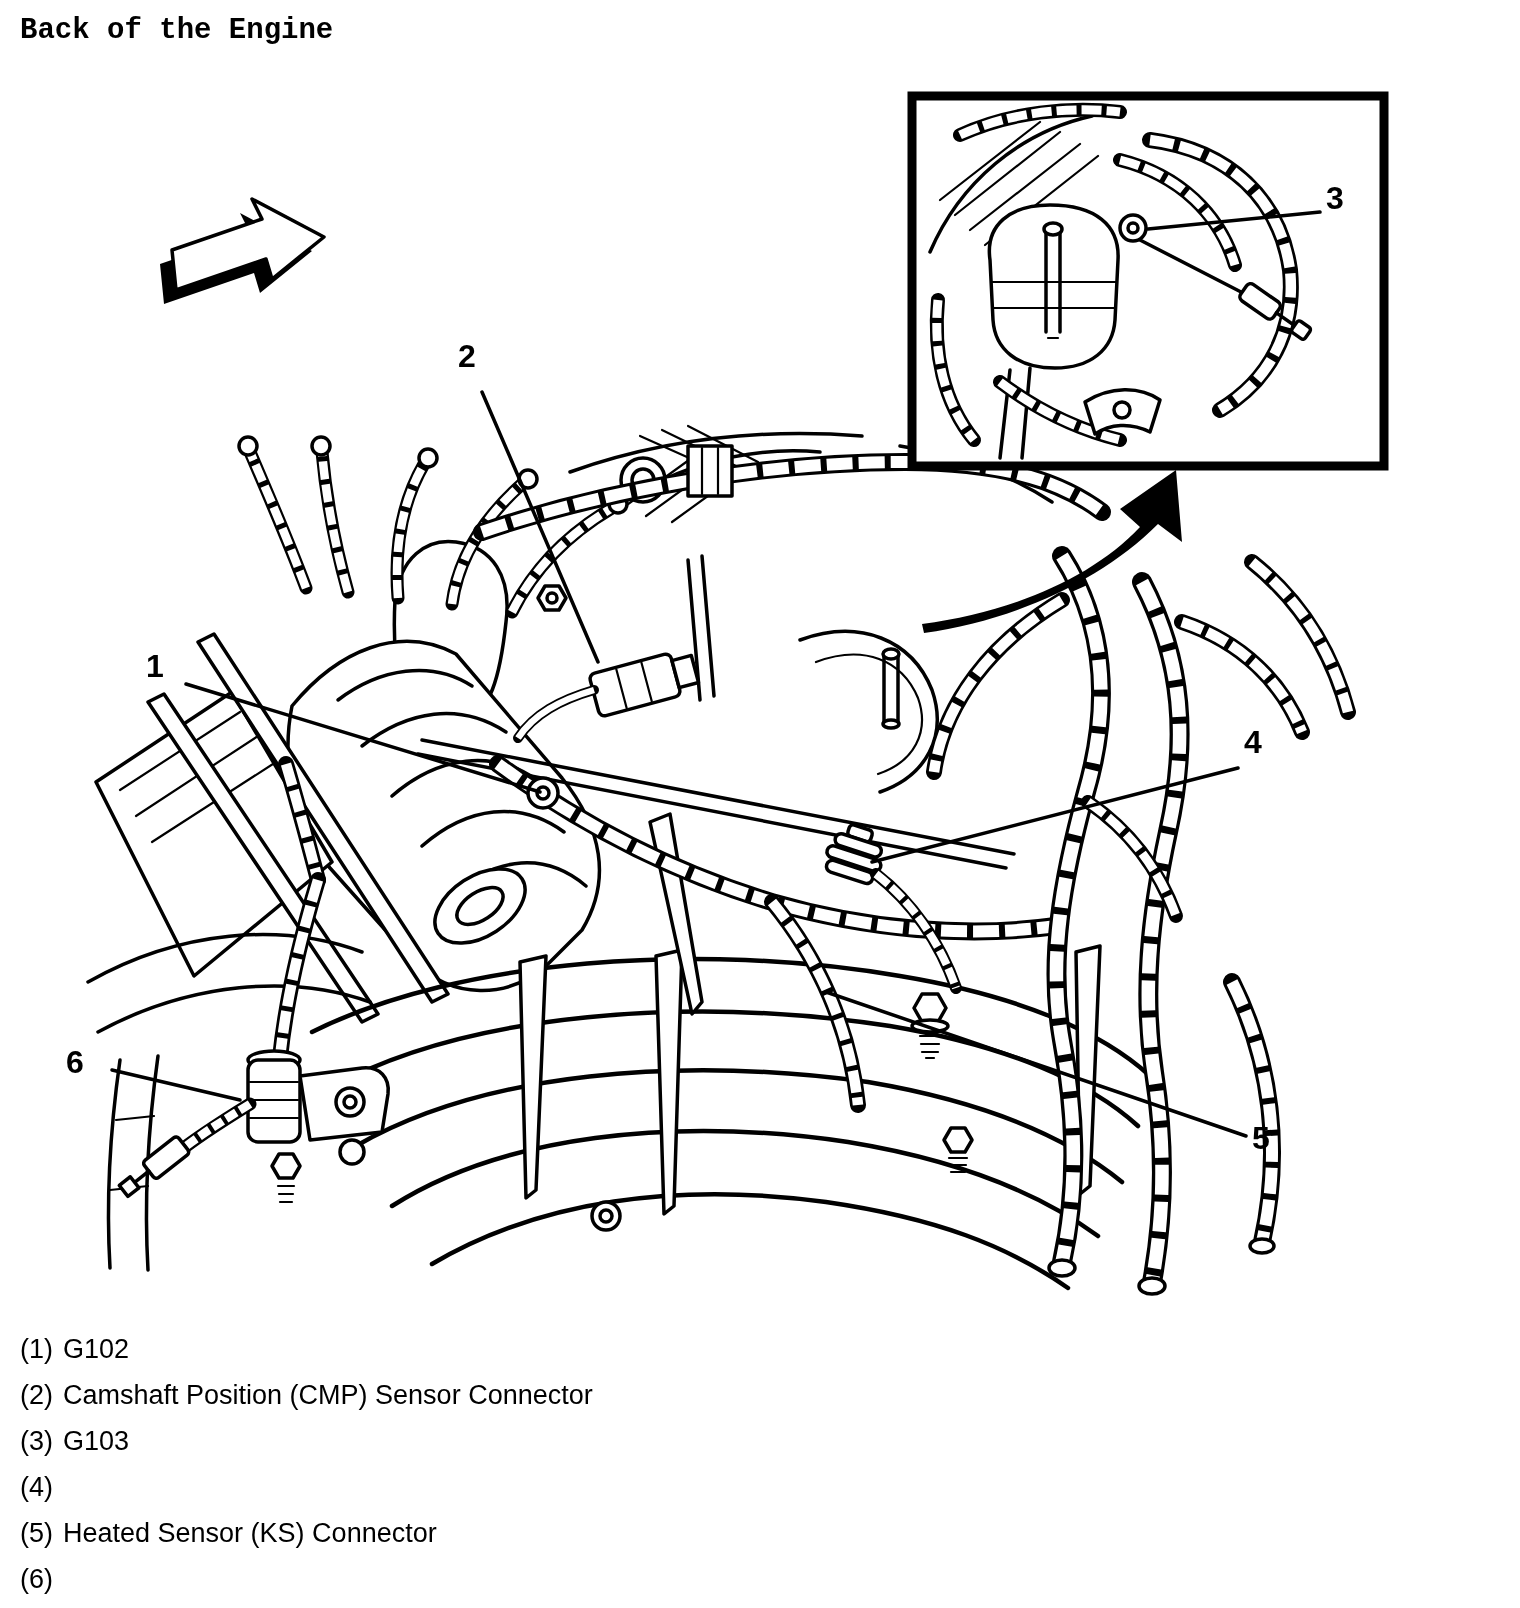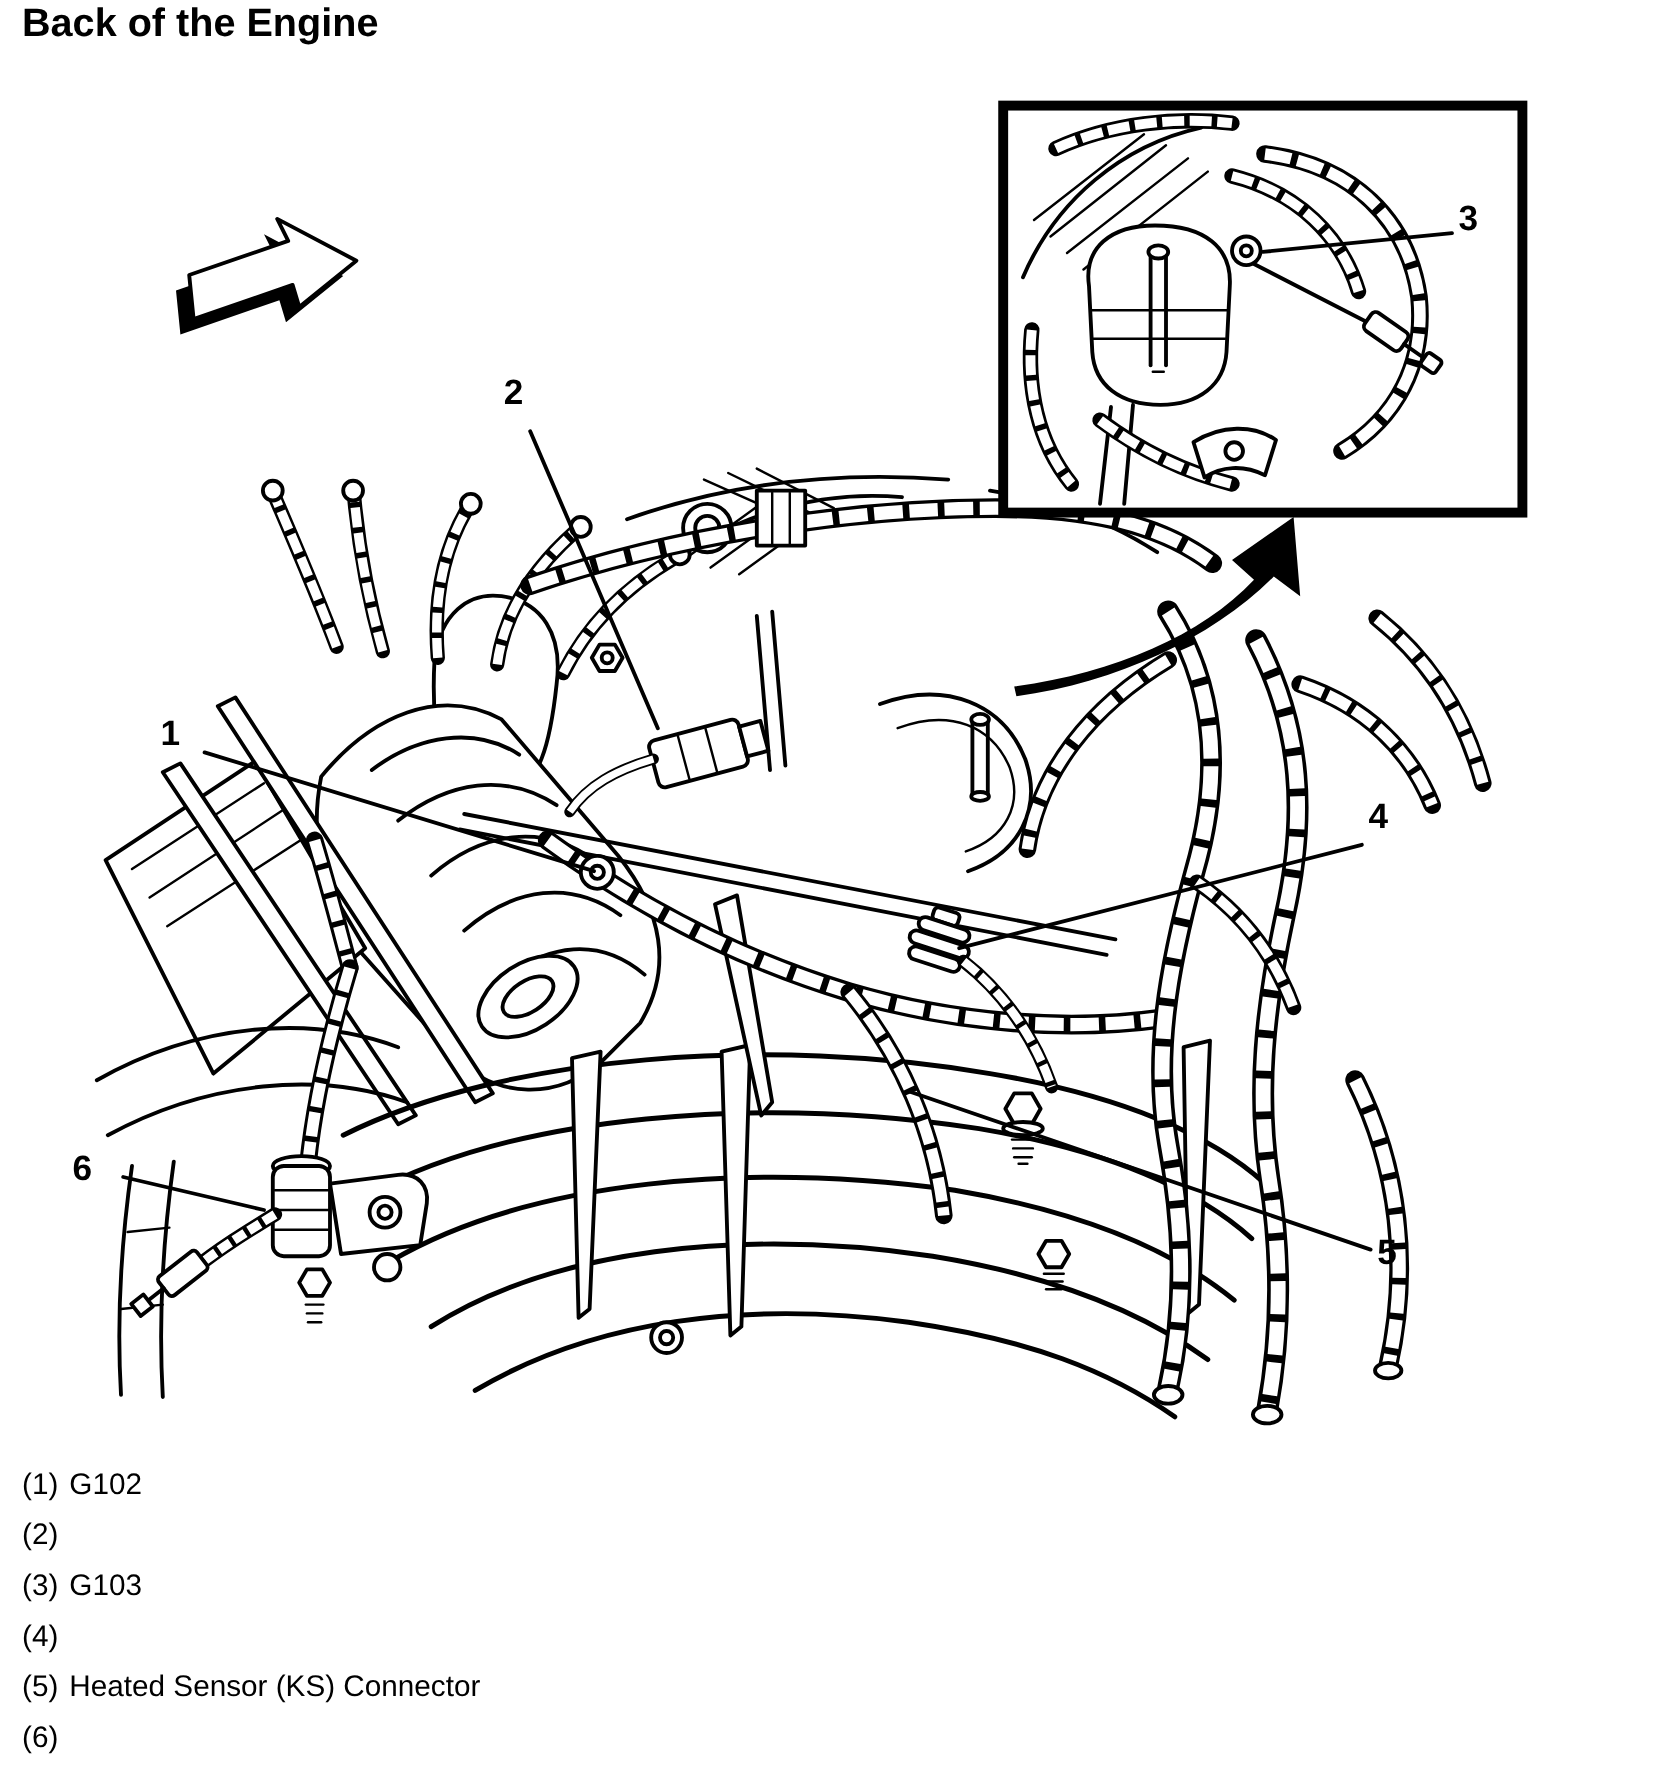--- a/index.html
+++ b/index.html
@@ -1,19 +1,19 @@
 <!DOCTYPE html>
 <html><head>
 <meta charset="utf-8">
 <style>
   html,body{margin:0;padding:0;background:#ffffff;}
   body{width:1520px;height:1608px;position:relative;overflow:hidden;
        font-family:"Liberation Sans", sans-serif;color:#000;}
   .stage{position:absolute;inset:0;}
-  .title{position:absolute;left:20px;top:0;font-size:36px;font-weight:bold;}
+  .title{position:absolute;left:20px;top:14px;font-size:29px;font-weight:bold;font-family:Liberation Mono, monospace;}
   svg{position:absolute;left:0;top:0;}
   
   .s{fill:none;stroke:#000;stroke-width:3.5;stroke-linecap:round;stroke-linejoin:round}
   .s2{fill:none;stroke:#000;stroke-width:2.2;stroke-linecap:round;stroke-linejoin:round}
   .s4{fill:none;stroke:#000;stroke-width:4.5;stroke-linecap:round;stroke-linejoin:round}
   .w{fill:#fff;stroke:#000;stroke-width:3.5;stroke-linejoin:round}
   .b{fill:#000;stroke:none}
   .to{fill:none;stroke:#000;stroke-linecap:round}
   .ti{fill:none;stroke:#fff;stroke-linecap:butt}
   .ld{fill:none;stroke:#000;stroke-width:3.5;stroke-linecap:round}
@@ -315,20 +315,21 @@
 <div class="co co5">5</div>
 <div class="co co6">6</div>
 
 <div class="legend">
   <div class="legend-row">
     <span class="num">(1)</span>
     <span>G102</span>
   </div>
   <div class="legend-row">
     <span class="num">(2)</span>
+    <span>Camshaft Position (CMP) Sensor Connector</span>
   </div>
   <div class="legend-row">
     <span class="num">(3)</span>
     <span>G103</span>
   </div>
   <div class="legend-row">
     <span class="num">(4)</span>
   </div>
   <div class="legend-row">
     <span class="num">(5)</span>

